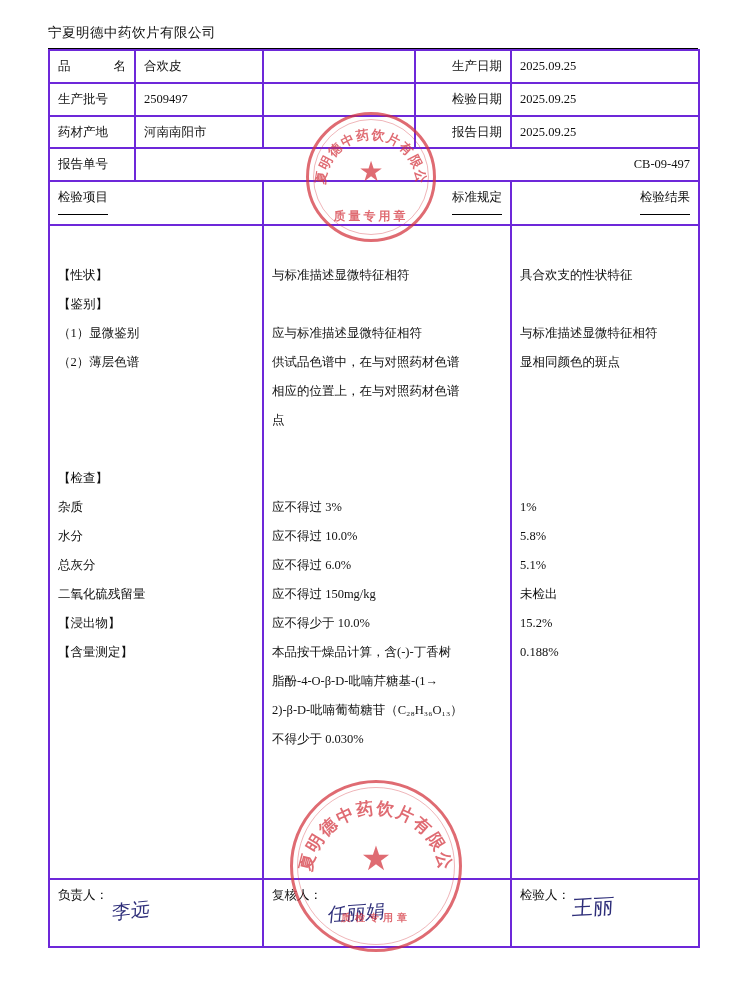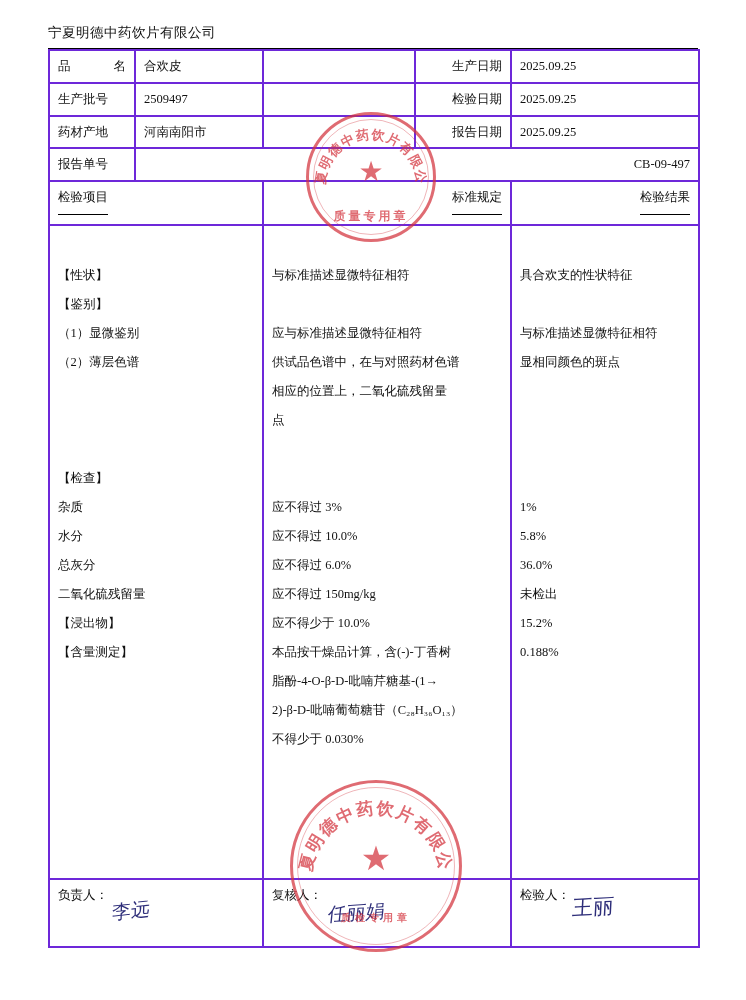--- a/index.html
+++ b/index.html
@@ -259,21 +259,21 @@
           <div class="line">二氧化硫残留量</div>
           <div class="line">【浸出物】</div>
           <div class="line">【含量测定】</div>
         </td>
         <td colspan="2" class="body-cell">
           <div class="gap"></div>
           <div class="line">与标准描述显微特征相符</div>
           <div class="line"></div>
           <div class="line">应与标准描述显微特征相符</div>
           <div class="line">供试品色谱中，在与对照药材色谱</div>
-          <div class="line">相应的位置上，二氧化硫残留量</div>
+          <div class="line">相应的位置上，在与对照药材色谱</div>
           <div class="line">点</div>
           <div class="line"></div>
           <div class="line"></div>
           <div class="line">应不得过 3%</div>
           <div class="line">应不得过 10.0%</div>
           <div class="line">应不得过 6.0%</div>
           <div class="line">应不得过 150mg/kg</div>
           <div class="line">应不得少于 10.0%</div>
           <div class="line">本品按干燥品计算，含(-)-丁香树</div>
           <div class="line">脂酚-4-O-β-D-吡喃芹糖基-(1→</div>
@@ -285,21 +285,21 @@
           <div class="line">具合欢支的性状特征</div>
           <div class="line"></div>
           <div class="line">与标准描述显微特征相符</div>
           <div class="line">显相同颜色的斑点</div>
           <div class="line"></div>
           <div class="line"></div>
           <div class="line"></div>
           <div class="line"></div>
           <div class="line">1%</div>
           <div class="line">5.8%</div>
-          <div class="line">36.0%</div>
+          <div class="line">5.1%</div>
           <div class="line">未检出</div>
           <div class="line">15.2%</div>
           <div class="line">0.188%</div>
         </td>
       </tr>
 
 
       <tr class="sign">
         <td colspan="2">
           <span>负责人：</span>

